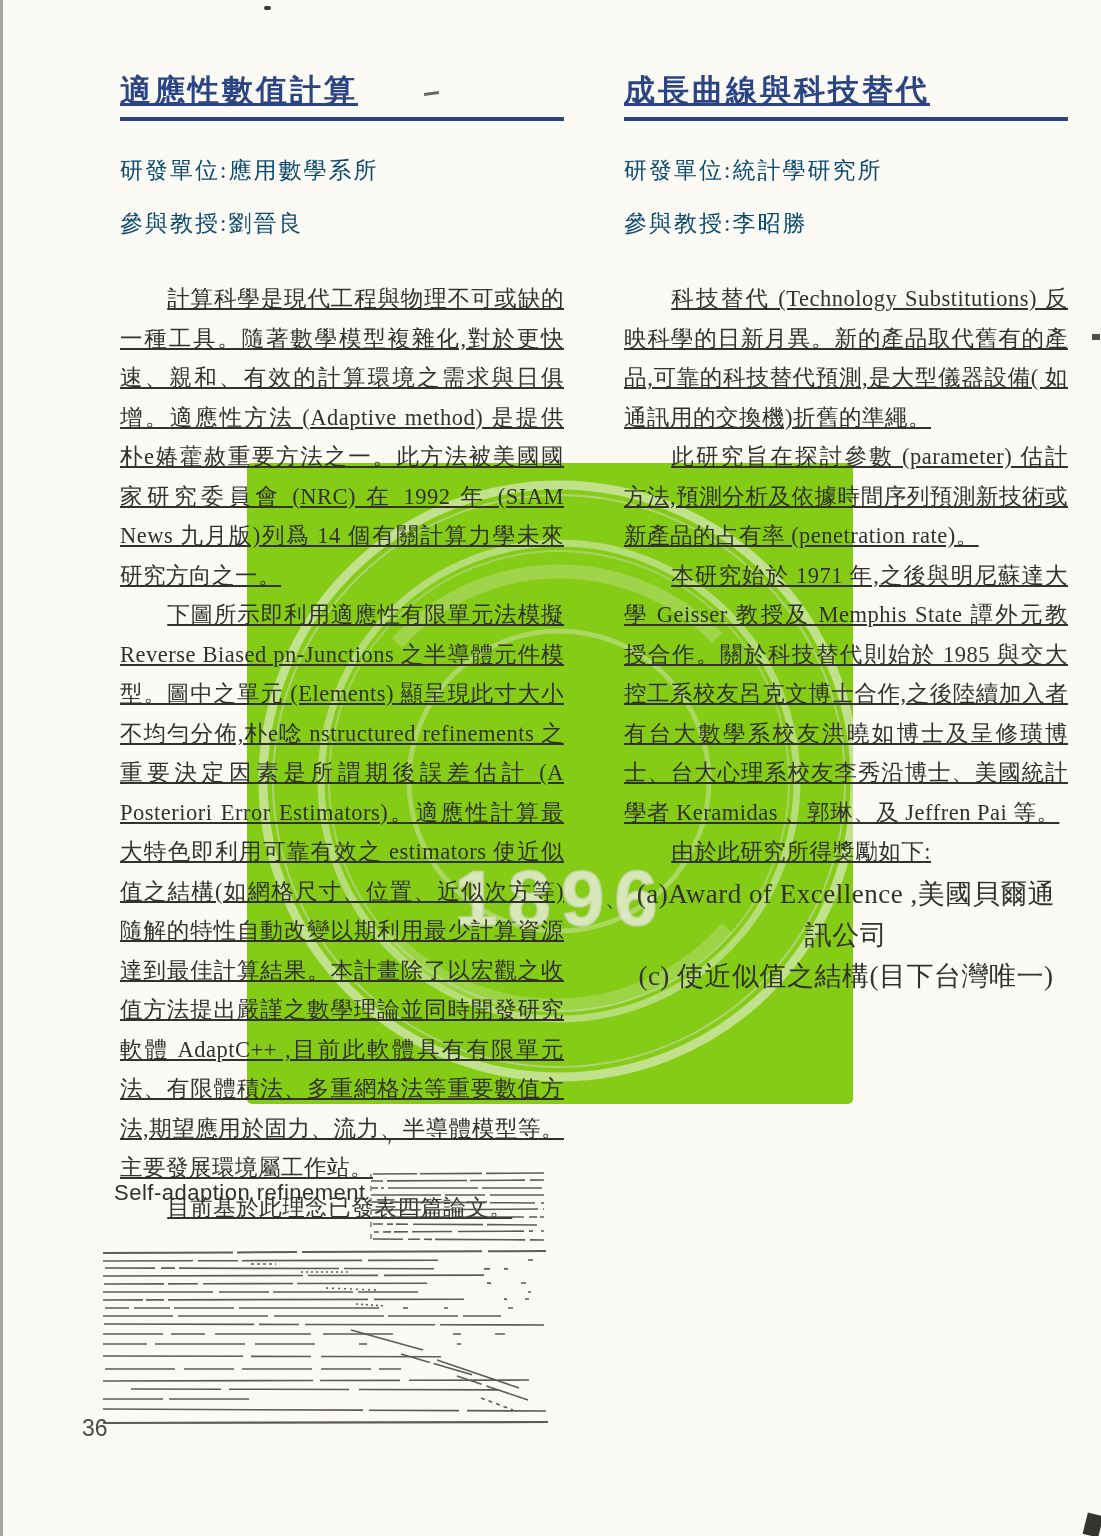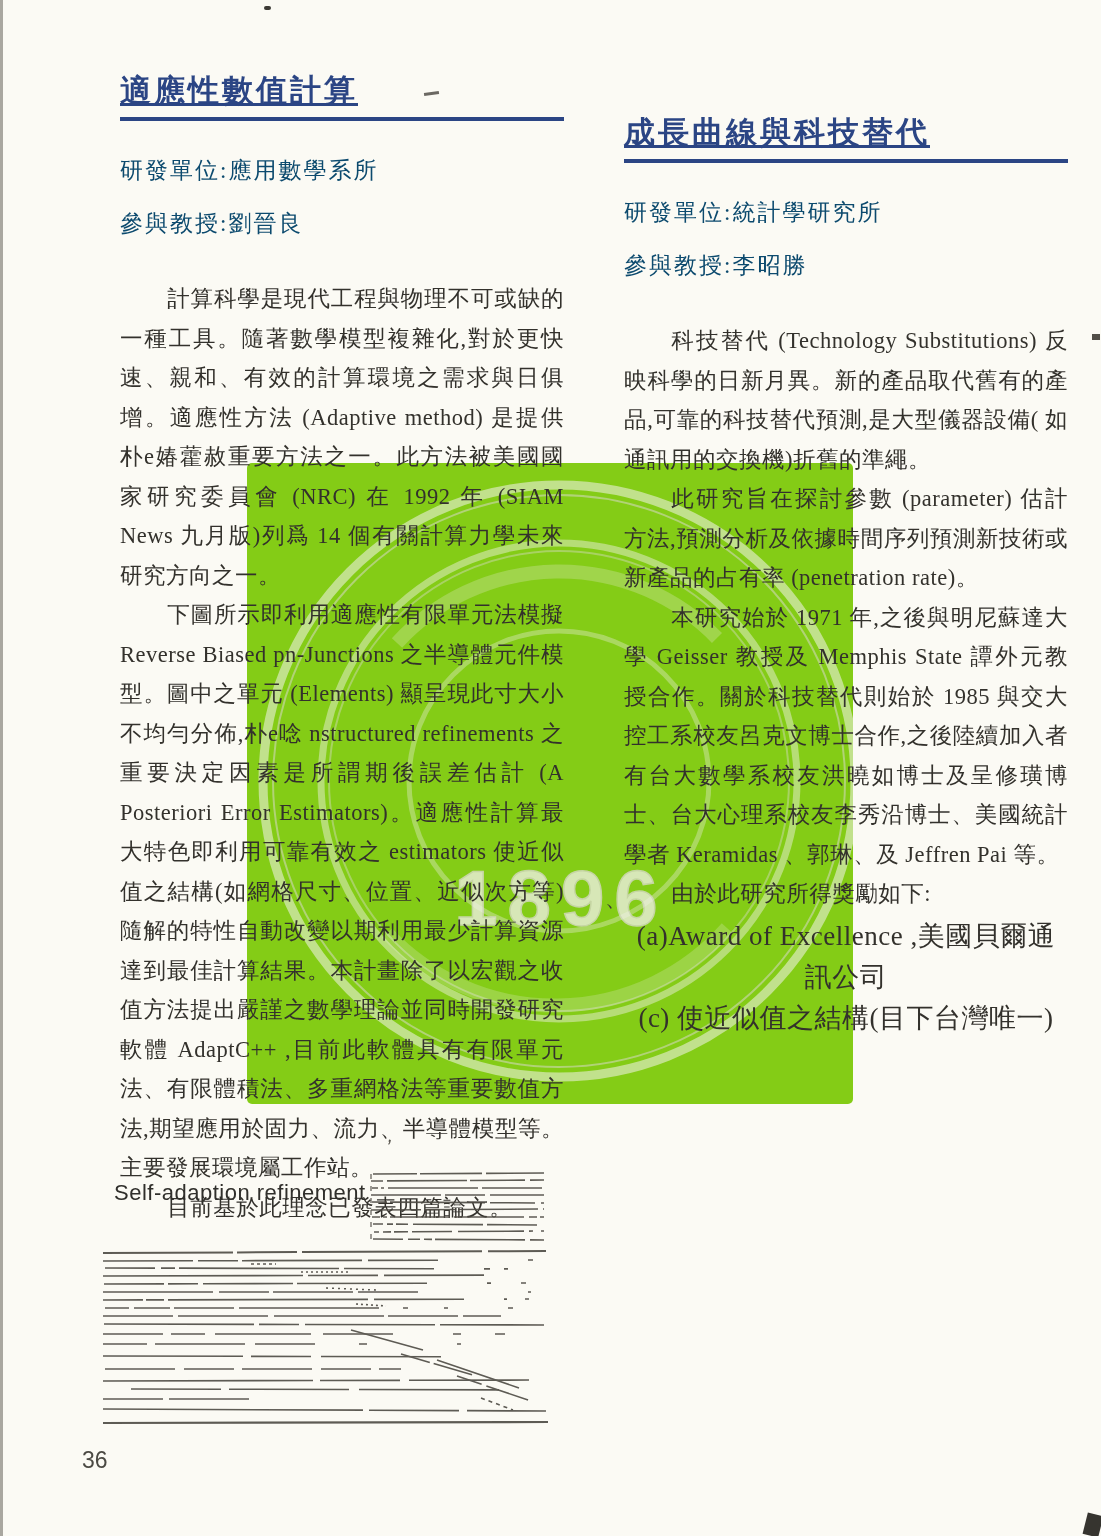--- a/index.html
+++ b/index.html
@@ -10,49 +10,49 @@
   }
   
   .wm-block {
     position:absolute; left:247px; top:463px; width:606px; height:641px;
     background:#84cc16; border-radius:5px; z-index:1;
   }
   .wm-seal { position:absolute; left:0; top:0; }
   
   .column { position:absolute; width:444px; z-index:2; }
   .col-left  { left:120px; top:74px; }
-  .col-right { left:624px; top:74px;margin-top:42px; }
+  .col-right { left:624px; top:74px; }
   .title-block { border-bottom:4px solid #2b4584; padding-bottom:9px; }
   .article-title {
     margin:0; font-size:31px; font-weight:bold; color:#2b4584;
     letter-spacing:3px; line-height:34px;text-decoration:underline;
   }
   .meta { font-size:23px; color:#0c4a6e; letter-spacing:2px; }
   .meta-unit { margin-top:34px; }
   .meta-prof { margin-top:22px; }
   .bodytext { margin-top:40px; }
   .bodytext p {
     margin:0; font-size:22.5px; line-height:39.5px; text-align:justify;
-    text-indent:2.1em; letter-spacing:0.5px; color:#33312c;
+    text-indent:2.1em; letter-spacing:0.5px; color:#33312c;text-decoration:underline;
   }
   .awards { margin-top:2px; }
   .awards div {
     font-size:27px; line-height:41px; letter-spacing:0.5px;
     text-align:center; color:#33312c;
   }
   
   .figure-caption {
     position:absolute; left:114px; top:1180px; z-index:2;
     font-family:"Liberation Sans","DejaVu Sans",sans-serif;
     font-size:22px; color:#302f2b; letter-spacing:0.5px;
   }
   .mesh-figure { position:absolute; left:101px; top:1168px; z-index:2; }
   
   .page-number {
-    position:absolute; left:82px; top:1447px; z-index:2;
+    position:absolute; left:82px; top:1415px; z-index:2;
     font-family:"Liberation Sans","DejaVu Sans",sans-serif;
     font-size:23px; color:#4b4943;
   }
   
   .edge-left { position:absolute; left:0; top:0; width:3px; height:1536px; background:#57544c; opacity:.5; z-index:3; }
   .art-top-dot { position:absolute; left:264px; top:6px; width:7px; height:4px; background:#3c3a35; border-radius:2px; z-index:3; }
   .art-dash { position:absolute; left:424px; top:92px; width:15px; height:3px; background:#6b6862; transform:rotate(-8deg); z-index:3; }
   .art-right-tick { position:absolute; left:1092px; top:334px; width:8px; height:6px; background:#514e48; z-index:3; }
   .art-corner { position:absolute; left:1085px; top:1514px; width:16px; height:22px; background:#36342f; transform:rotate(14deg); z-index:3; }
   .art-stray-dun { position:absolute; left:605px; top:884px; z-index:3; font-size:22px; color:#3a3833; }

